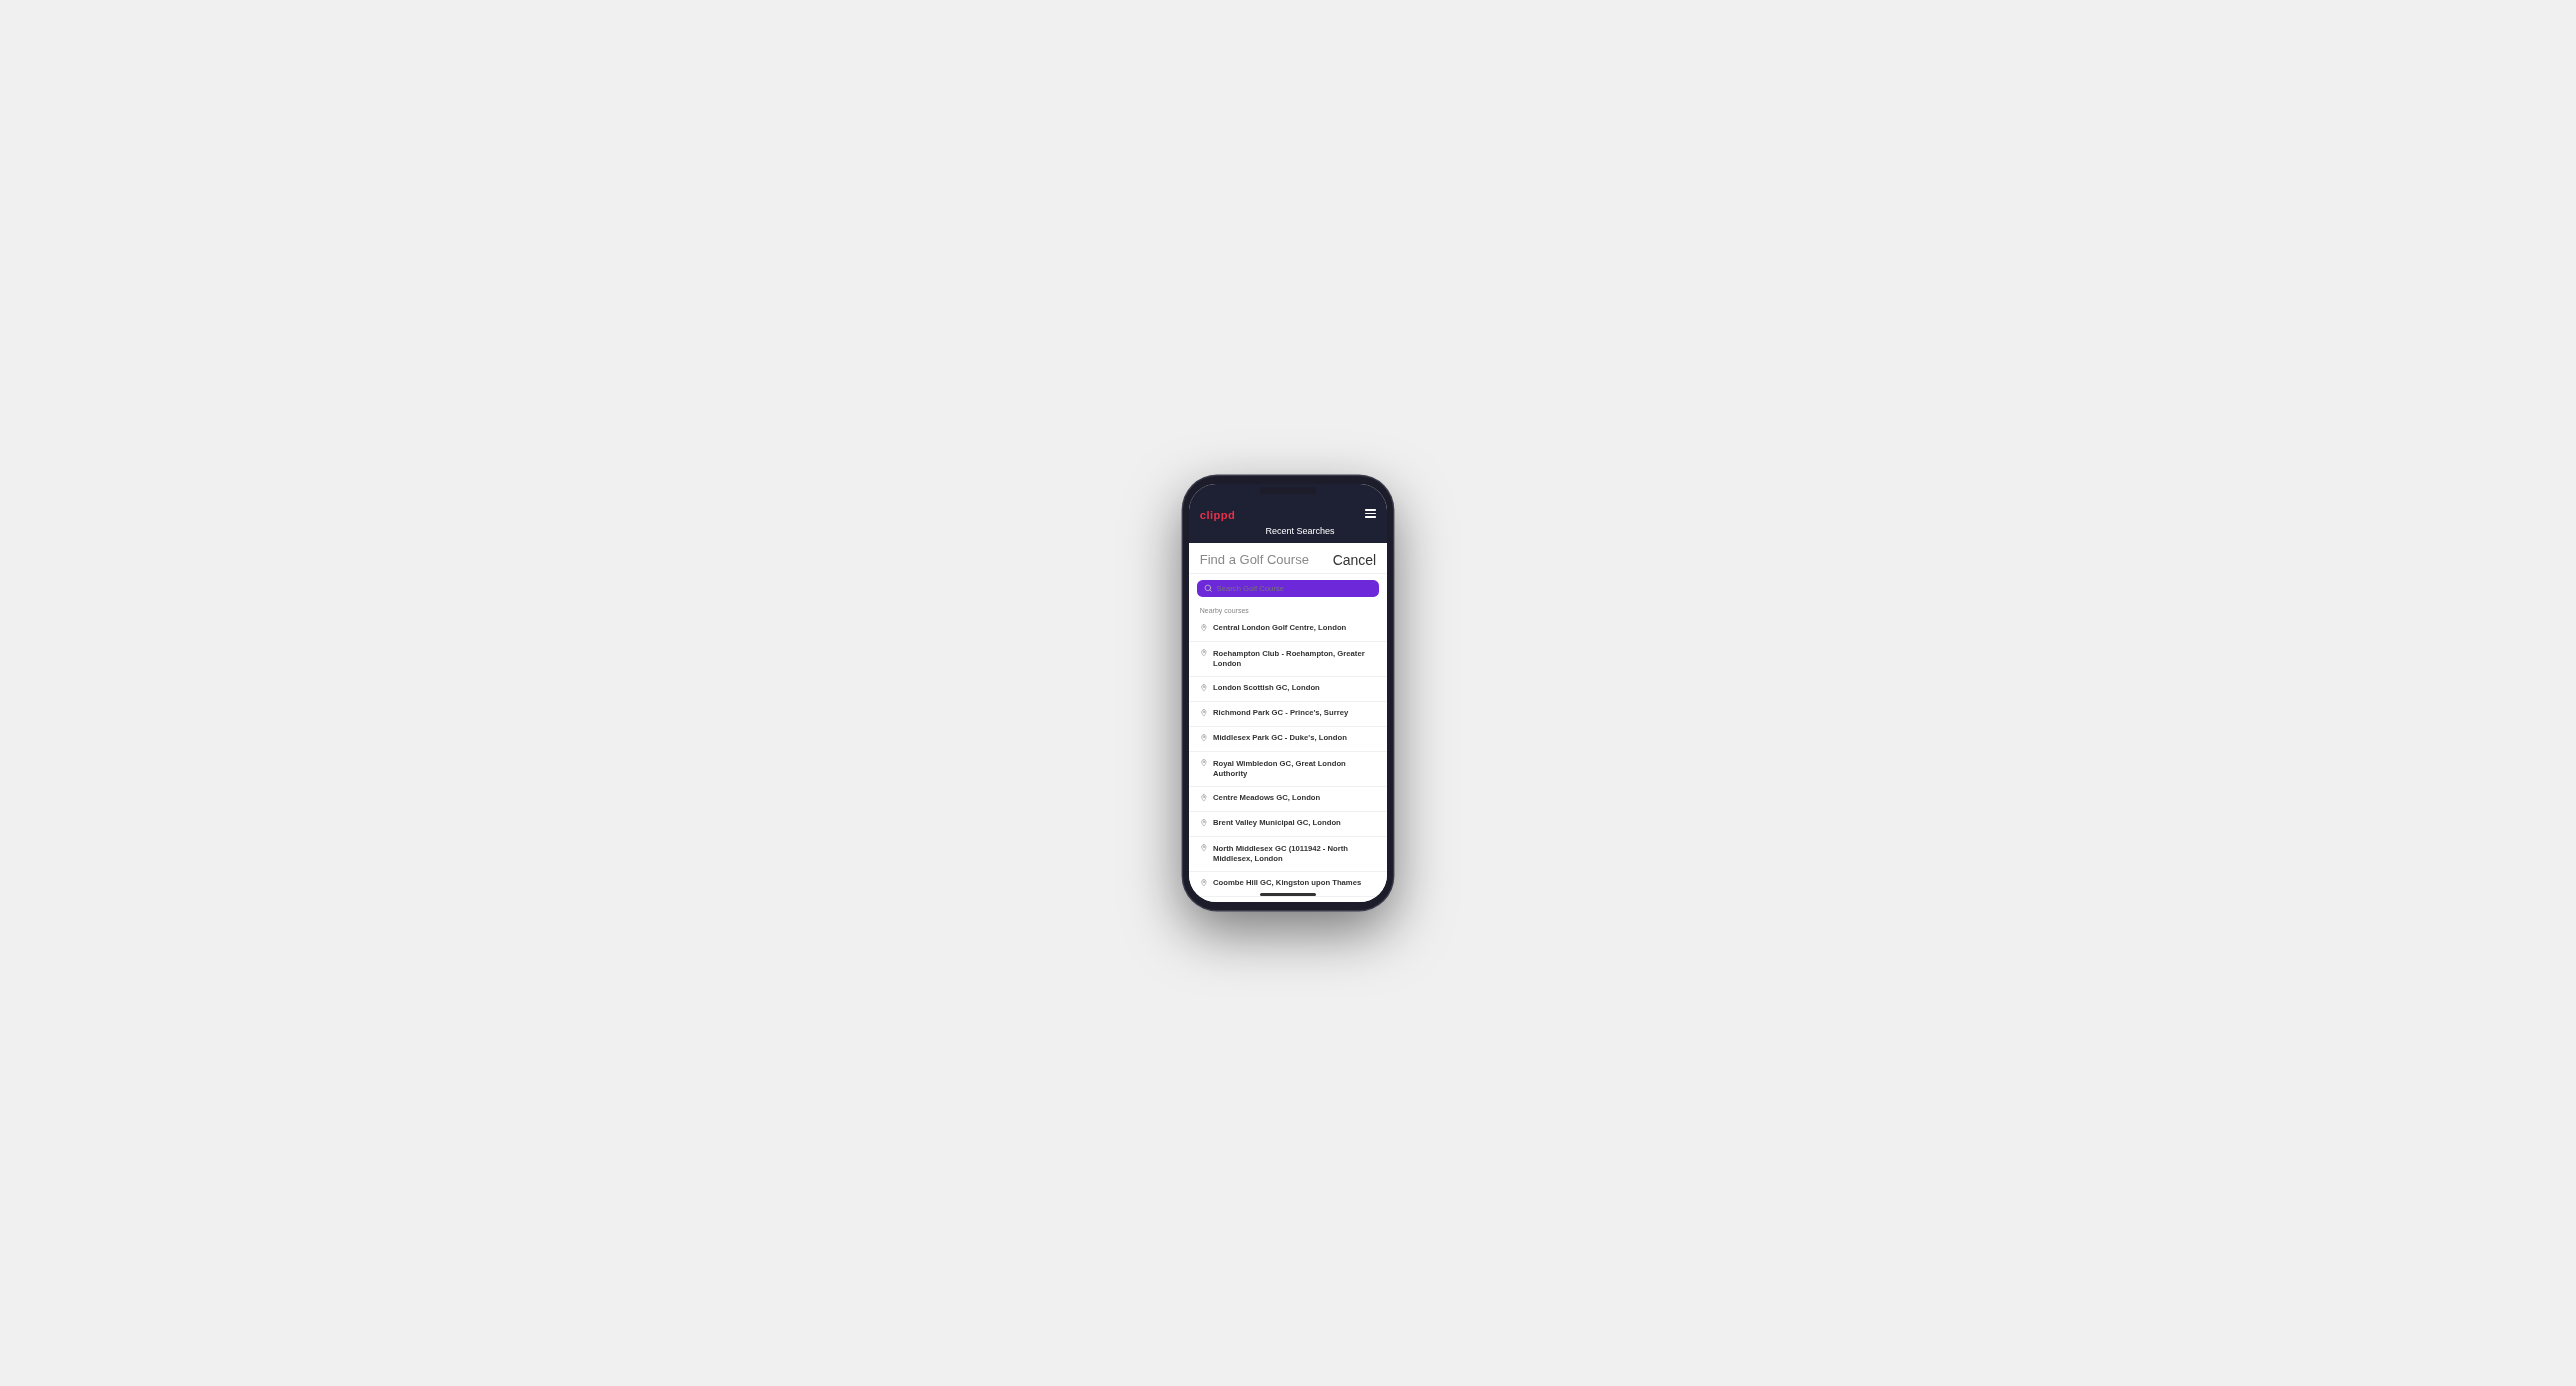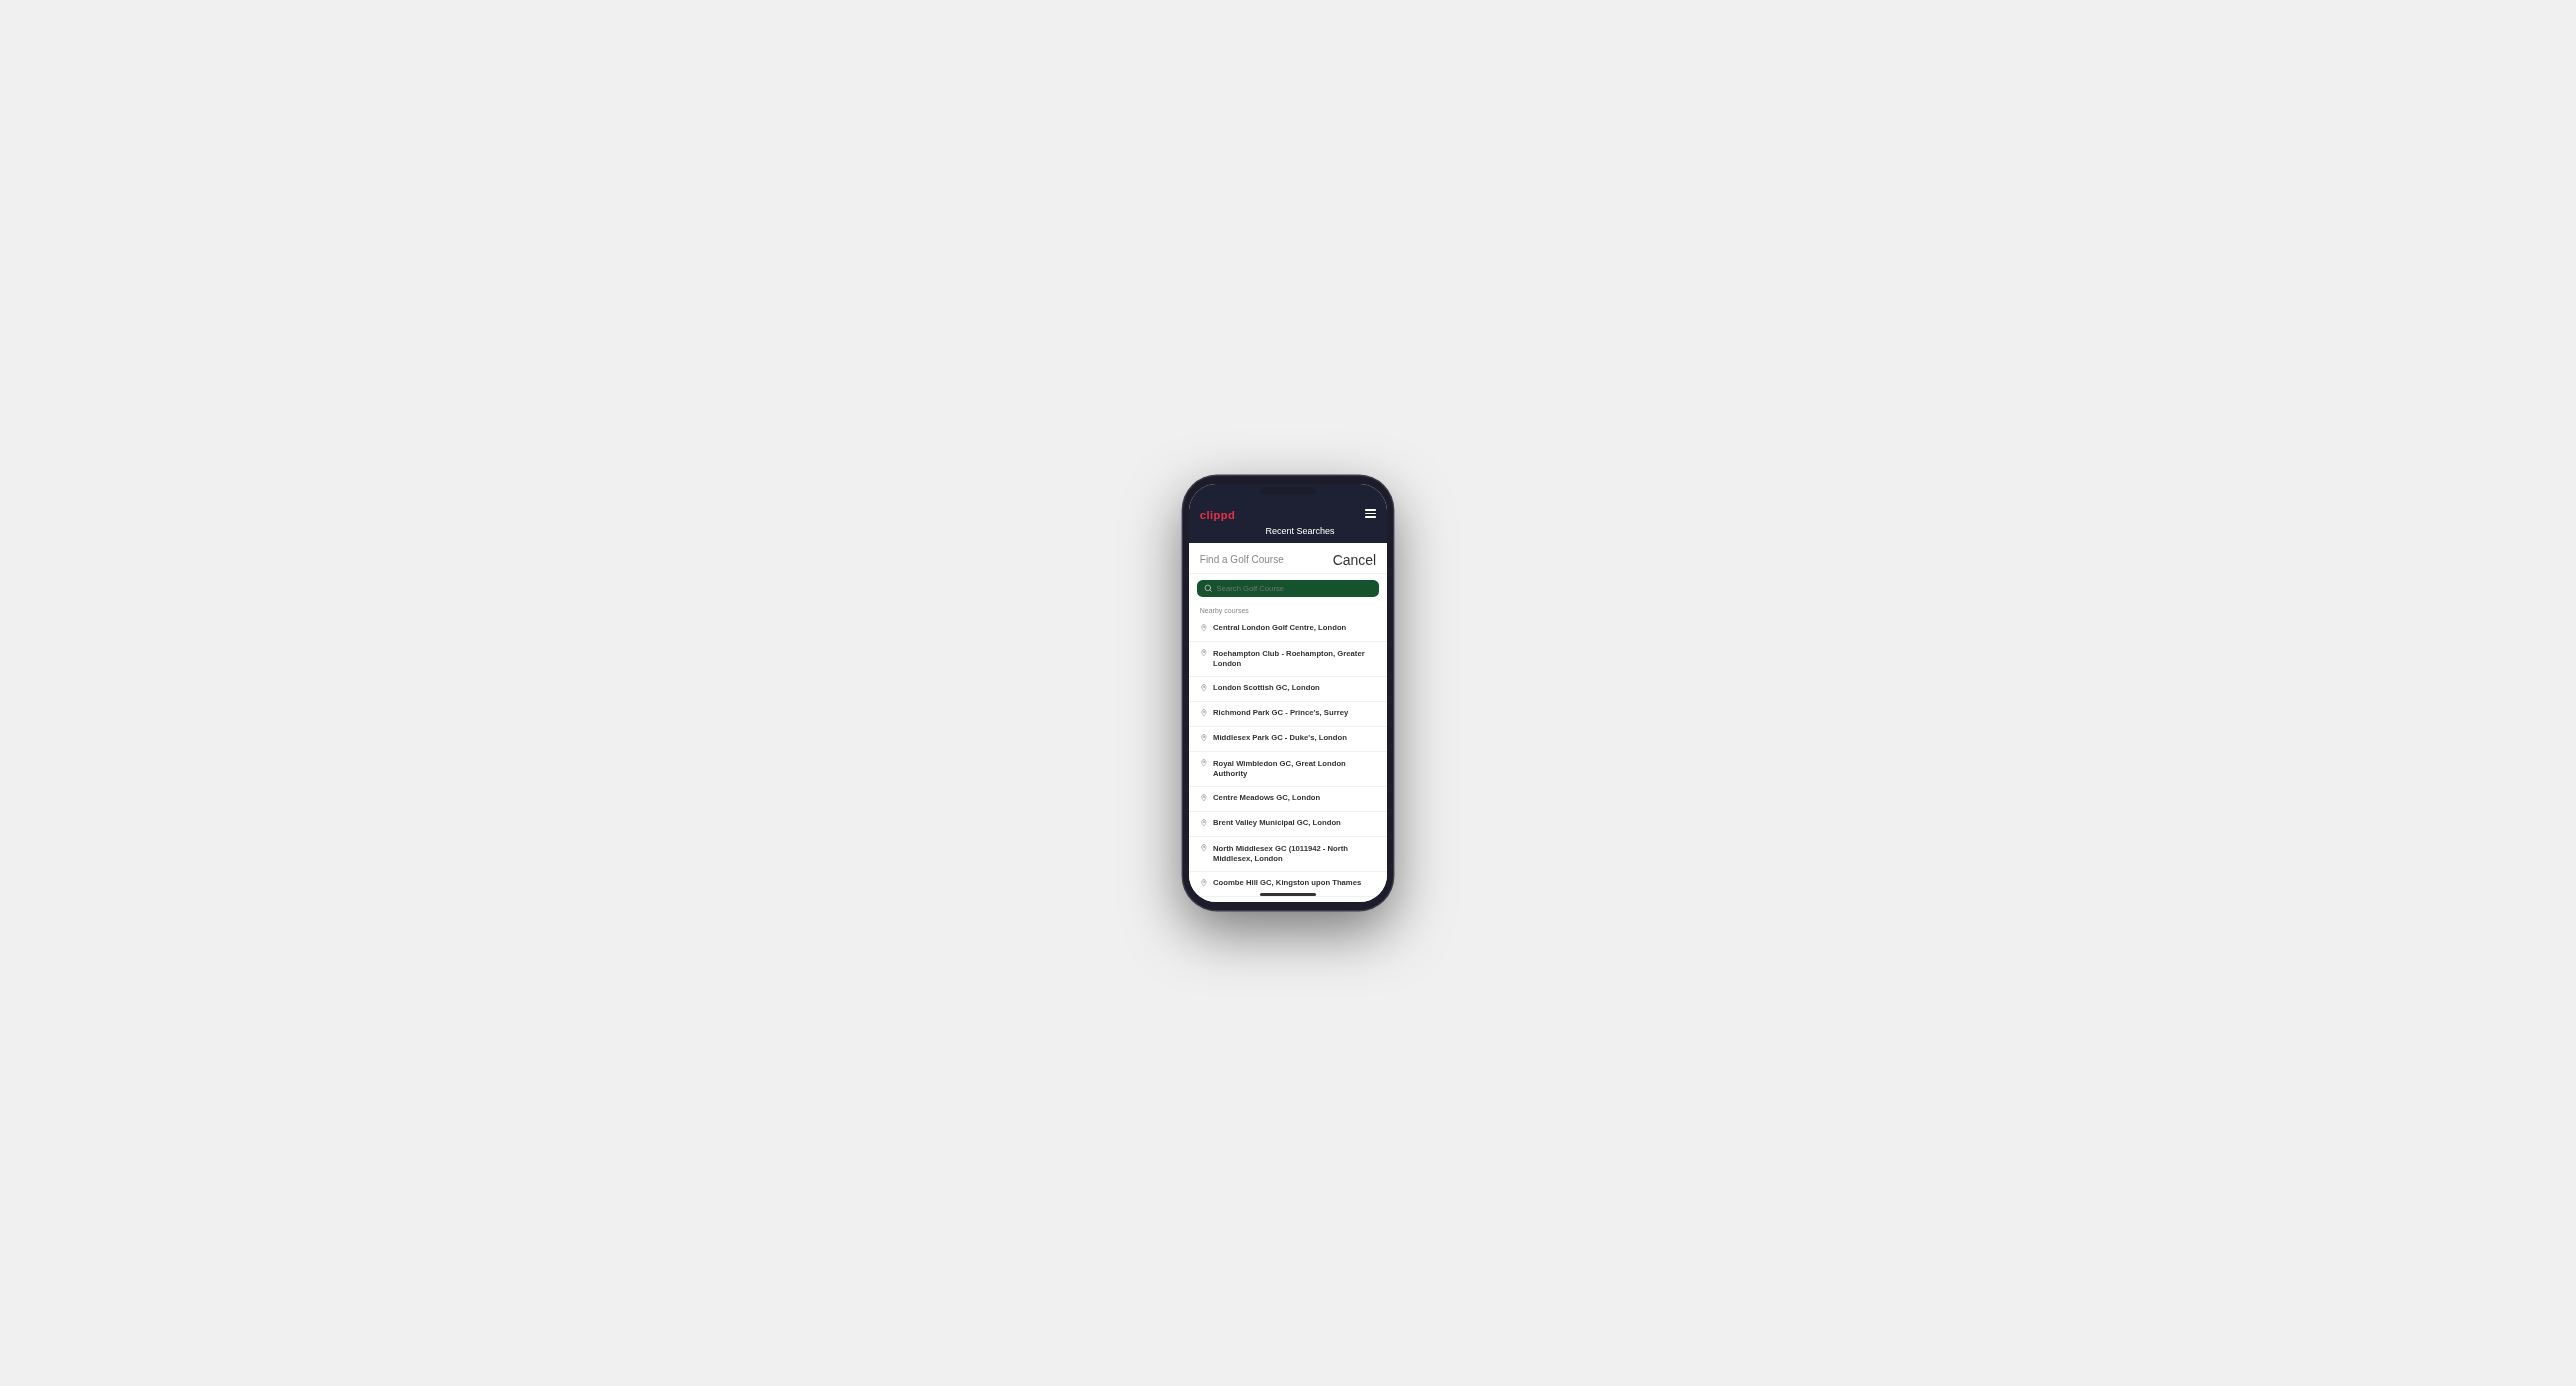--- a/index.html
+++ b/index.html
@@ -119,21 +119,21 @@
     .find-header {
       display: flex;
       justify-content: space-between;
       align-items: center;
       padding: 8.4px 11.2px 5.6px;
       border-bottom: 0.7px solid #f0f0f0;
       flex-shrink: 0;
     }
 
     .find-label {
-      font-size: 10px;
+      font-size: 13px;
       color: #888;
     }
 
     .cancel-btn {
       font-size: 14px;
       color: #333;
       font-weight: 500;
       cursor: pointer;
       background: none;
       border: none;
@@ -141,21 +141,21 @@
 
     
     .search-container {
       padding: 5.6px 8.4px;
       flex-shrink: 0;
     }
 
     .search-box {
       display: flex;
       align-items: center;
-      background: #14532d;
+      background: #6d28d9;
       border-radius: 5.6px;
       padding: 4.2px 7px;
       gap: 4.2px;
       justify-content: space-between;
     }
 
     .search-icon-svg {
       color: #bbb;
       flex-shrink: 0;
     }

